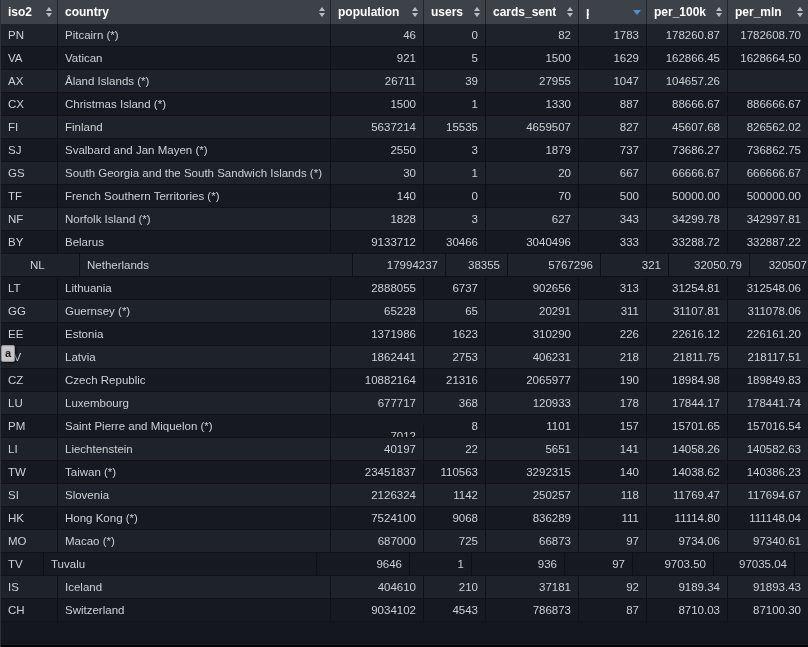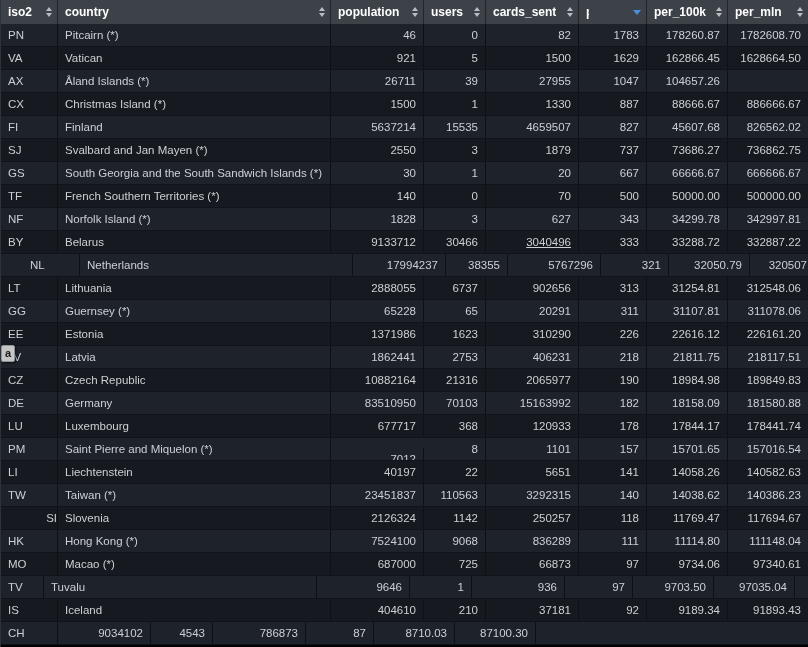--- a/index.html
+++ b/index.html
@@ -254,21 +254,21 @@
         <div class="td right" style="width: 93px;">627</div>
         <div class="td right" style="width: 68px;">343</div>
         <div class="td right" style="width: 81px;">34299.78</div>
         <div class="td right" style="width: 81px;">342997.81</div>
       </div>
       <div class="tr">
         <div class="td left" style="width: 57px;">BY</div>
         <div class="td left" style="width: 273px;">Belarus</div>
         <div class="td right" style="width: 93px;">9133712</div>
         <div class="td right" style="width: 62px;">30466</div>
-        <div class="td right" style="width: 93px; text-decoration: underline;">3040496</div>
+        <div class="td right" style="width: 93px;">3040496</div>
         <div class="td right" style="width: 68px;">333</div>
         <div class="td right" style="width: 81px;">33288.72</div>
         <div class="td right" style="width: 81px;">332887.22</div>
       </div>
       <div class="tr">
         <div class="td left" style="width: 57px; margin-left: 22px;">NL</div>
         <div class="td left" style="width: 273px;">Netherlands</div>
         <div class="td right" style="width: 93px;">17994237</div>
         <div class="td right" style="width: 62px;">38355</div>
         <div class="td right" style="width: 93px;">5767296</div>
@@ -320,30 +320,20 @@
         <div class="td left" style="width: 57px;">CZ</div>
         <div class="td left" style="width: 273px;">Czech Republic</div>
         <div class="td right" style="width: 93px;">10882164</div>
         <div class="td right" style="width: 62px;">21316</div>
         <div class="td right" style="width: 93px;">2065977</div>
         <div class="td right" style="width: 68px;">190</div>
         <div class="td right" style="width: 81px;">18984.98</div>
         <div class="td right" style="width: 81px;">189849.83</div>
       </div>
       <div class="tr">
-        <div class="td left" style="width: 57px;">DE</div>
-        <div class="td left" style="width: 273px;">Germany</div>
-        <div class="td right" style="width: 93px;">83510950</div>
-        <div class="td right" style="width: 62px;">70103</div>
-        <div class="td right" style="width: 93px;">15163992</div>
-        <div class="td right" style="width: 68px;">182</div>
-        <div class="td right" style="width: 81px;">18158.09</div>
-        <div class="td right" style="width: 81px;">181580.88</div>
-      </div>
-      <div class="tr">
         <div class="td left" style="width: 57px;">LU</div>
         <div class="td left" style="width: 273px;">Luxembourg</div>
         <div class="td right" style="width: 93px;">677717</div>
         <div class="td right" style="width: 62px;">368</div>
         <div class="td right" style="width: 93px;">120933</div>
         <div class="td right" style="width: 68px;">178</div>
         <div class="td right" style="width: 81px;">17844.17</div>
         <div class="td right" style="width: 81px;">178441.74</div>
       </div>
       <div class="tr">
@@ -370,21 +360,21 @@
         <div class="td left" style="width: 57px;">TW</div>
         <div class="td left" style="width: 273px;">Taiwan (*)</div>
         <div class="td right" style="width: 93px;">23451837</div>
         <div class="td right" style="width: 62px;">110563</div>
         <div class="td right" style="width: 93px;">3292315</div>
         <div class="td right" style="width: 68px;">140</div>
         <div class="td right" style="width: 81px;">14038.62</div>
         <div class="td right" style="width: 81px;">140386.23</div>
       </div>
       <div class="tr">
-        <div class="td left" style="width: 57px; text-align: right;">SI</div>
+        <div class="td left" style="width: 57px;">SI</div>
         <div class="td left" style="width: 273px;">Slovenia</div>
         <div class="td right" style="width: 93px;">2126324</div>
         <div class="td right" style="width: 62px;">1142</div>
         <div class="td right" style="width: 93px;">250257</div>
         <div class="td right" style="width: 68px;">118</div>
         <div class="td right" style="width: 81px;">11769.47</div>
         <div class="td right" style="width: 81px;">117694.67</div>
       </div>
       <div class="tr">
         <div class="td left" style="width: 57px;">HK</div>
@@ -421,20 +411,21 @@
         <div class="td left" style="width: 273px;">Iceland</div>
         <div class="td right" style="width: 93px;">404610</div>
         <div class="td right" style="width: 62px;">210</div>
         <div class="td right" style="width: 93px;">37181</div>
         <div class="td right" style="width: 68px;">92</div>
         <div class="td right" style="width: 81px;">9189.34</div>
         <div class="td right" style="width: 81px;">91893.43</div>
       </div>
       <div class="tr">
         <div class="td left" style="width: 57px;">CH</div>
+        <div class="td left" style="width: 273px;">Switzerland</div>
         <div class="td right" style="width: 93px;">9034102</div>
         <div class="td right" style="width: 62px;">4543</div>
         <div class="td right" style="width: 93px;">786873</div>
         <div class="td right" style="width: 68px;">87</div>
         <div class="td right" style="width: 81px;">8710.03</div>
         <div class="td right" style="width: 81px;">87100.30</div>
       </div>
     </div>
   <div class="bottom-strip"></div>
   <div class="hint">a</div>

